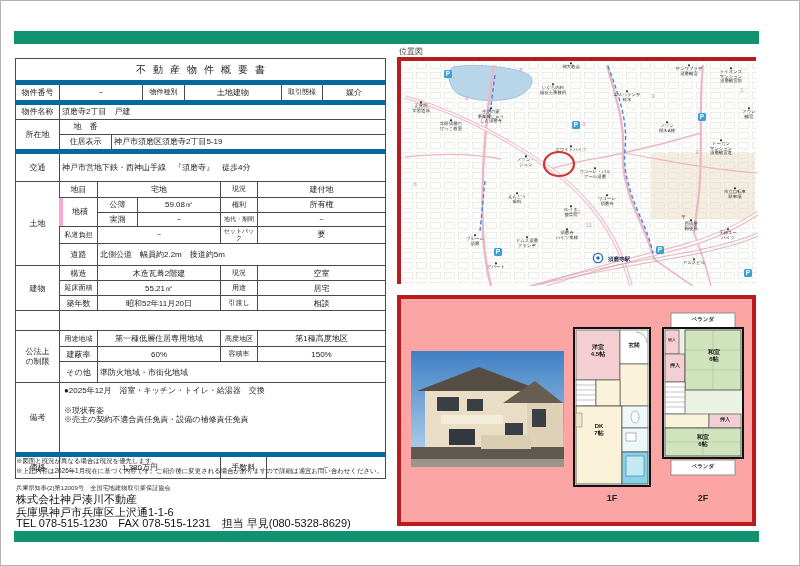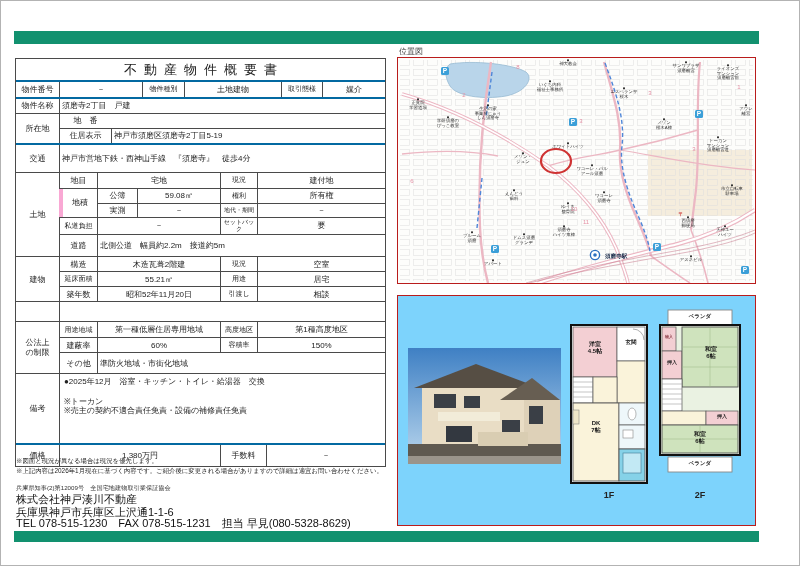--- a/index.html
+++ b/index.html
@@ -2,45 +2,45 @@
 <html><head>
 <meta charset="utf-8">
 <style>
   html,body{margin:0;padding:0;background:#e9e9e9;font-family:"Liberation Sans",sans-serif;color:#222}
   .page{position:relative;width:800px;height:566px;background:#fff;border:1px solid #b3b3b3;box-sizing:border-box;overflow:hidden}
   .abs{position:absolute}
   .bar{position:absolute;left:13px;width:745px;background:#12916F}
   
   .tbl{position:absolute;left:14px;top:57px;width:371px;border:1px solid #4a4a4a;font-size:8px;line-height:1.2;box-sizing:border-box;background:#fff}
   .tbl>*:first-child{border-top:none}
-  .r{display:flex;border-top:2px solid #0369a1}
+  .r{display:flex;border-top:5px solid #0369a1}
   .c{border-left:1px solid #4a4a4a;display:flex;align-items:center;justify-content:center;padding:1px 2px;box-sizing:border-box;text-align:center;overflow:hidden}
   .r>.c:first-child{border-left:none}
   .sec{display:flex;border-top:1px solid #4a4a4a}
   .slabel{flex:0 0 43px;width:43px;display:flex;align-items:center;justify-content:center;text-align:center;box-sizing:border-box}
   .slabel2{flex:0 0 38px;width:38px;display:flex;align-items:center;justify-content:center;border-left:4px solid #f9a8d4;box-sizing:border-box}
   .sbody{flex:1;display:flex;flex-direction:column;min-width:0}
   .sbody>*{border-top:1px solid #4a4a4a}
   .sbody>*:first-child{border-top:none}
   .sbody .r{border-top:1px solid #4a4a4a}
   .sbody>.r:first-child,.sbody>.sec:first-child{border-top:none}
   .sbody .c:first-child{border-left:1px solid #4a4a4a}
   .w43{flex:0 0 43px}.w83{flex:0 0 83px}.w42{flex:0 0 42px}.w97{flex:0 0 97px}.w41{flex:0 0 41px}.w65{flex:1}
   .w52{flex:0 0 52px}.w276{flex:1}.w328{flex:1}
   .w38{flex:0 0 38px}.w40{flex:0 0 40px}.w123{flex:0 0 123px}.w37{flex:0 0 37px}.w130{flex:1}.w290{flex:1}
   .w161{flex:0 0 161px}.w46{flex:0 0 46px}.w121{flex:1}
   .h21{min-height:21px}.h15{min-height:15px}.h14{min-height:14px}.h13{min-height:13px}.h27{min-height:27px}
   .h19{min-height:19px}.h20{min-height:20px}.h69{min-height:69px}
   .left{justify-content:flex-start;text-align:left}
   .topleft{justify-content:flex-start;align-items:flex-start;text-align:left;padding:3px 4px}
   .pre{white-space:pre-line}
-  .title-c{letter-spacing:7px;font-size:13px;padding-left:9px}
+  .title-c{letter-spacing:7px;font-size:10px;padding-left:9px}
   .f7{font-size:7px}.f6{font-size:6px}
   
-  .box{position:absolute;left:396px;width:359px;background:#7dd3fc;border:1px solid #b91c1c;box-sizing:border-box}
+  .box{position:absolute;left:396px;width:359px;background:#fca5a5;border:4px solid #b91c1c;box-sizing:border-box}
   .maptitle{position:absolute;left:398px;top:45px;font-size:8px;color:#333}
   svg text{font-family:"Liberation Sans",sans-serif}
   
   .note{position:absolute;left:15px;font-size:6.4px;color:#222}
   .lic{position:absolute;left:15px;font-size:6.2px;color:#333}
   .cname{position:absolute;left:15px;font-size:11px;color:#111}
   .caddr{position:absolute;left:15px;font-size:11px;color:#111}
   
   .plan{position:absolute}
   .plbl{position:absolute;font-size:6px;font-weight:bold;color:#1a1a1a;text-align:center;white-space:pre-line;line-height:1.15;pointer-events:none}
@@ -176,21 +176,21 @@
           <div class="c w290 left">準防火地域・市街化地域</div>
         </div>
       </div>
     </div>
     <div class="sec">
       <div class="slabel">備考</div>
       <div class="sbody">
         <div class="r h69">
           <div class="c topleft pre" style="flex:1">●2025年12月　浴室・キッチン・トイレ・給湯器　交換
 
-※トーカン
+※現状有姿
 ※売主の契約不適合責任免責・設備の補修責任免責</div>
         </div>
       </div>
     </div>
     <div class="r h21">
       <div class="c w43">価格</div>
       <div class="c w161">1,380万円</div>
       <div class="c w46">手数料</div>
       <div class="c w121">－</div>
     </div>

